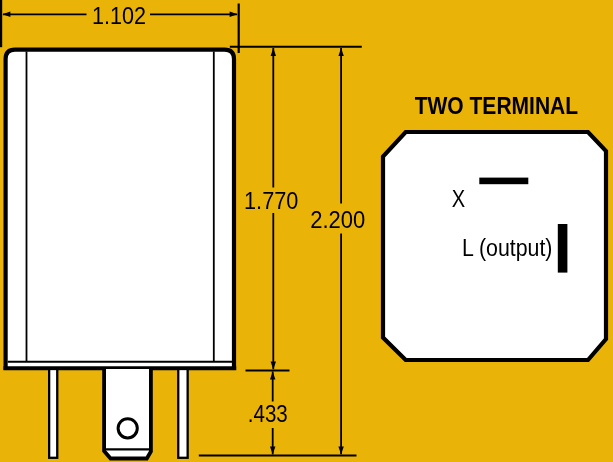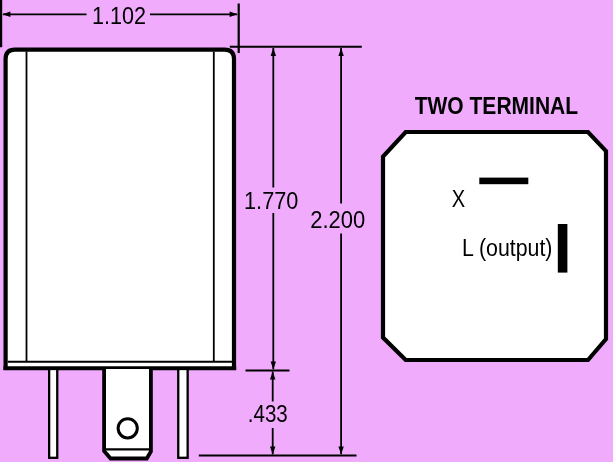--- a/index.html
+++ b/index.html
@@ -1,16 +1,16 @@
 <!DOCTYPE html>
 <html><head>
 <meta charset="utf-8">
 <style>
 html,body{margin:0;padding:0;background:#fff;}
-#page{position:relative;width:613px;height:462px;background:#f0abfc;overflow:hidden;}
+#page{position:relative;width:613px;height:462px;background:#eab308;overflow:hidden;}
 text{font-family:"Liberation Sans",sans-serif;fill:#000;}
 </style>
 </head>
 <body>
 <div id="page">
 <svg width="613" height="462" viewBox="0 0 613 462" xmlns="http://www.w3.org/2000/svg">
 
 <path d="M 5.6,370 V 59 Q 5.6,49.6 15,49.6 H 224.5 Q 234,49.6 234,59 V 370" fill="#fff" stroke="#000" stroke-width="4.2"></path>
 
 <line x1="3.5" y1="368.3" x2="236.2" y2="368.3" stroke="#000" stroke-width="3.9"></line>

